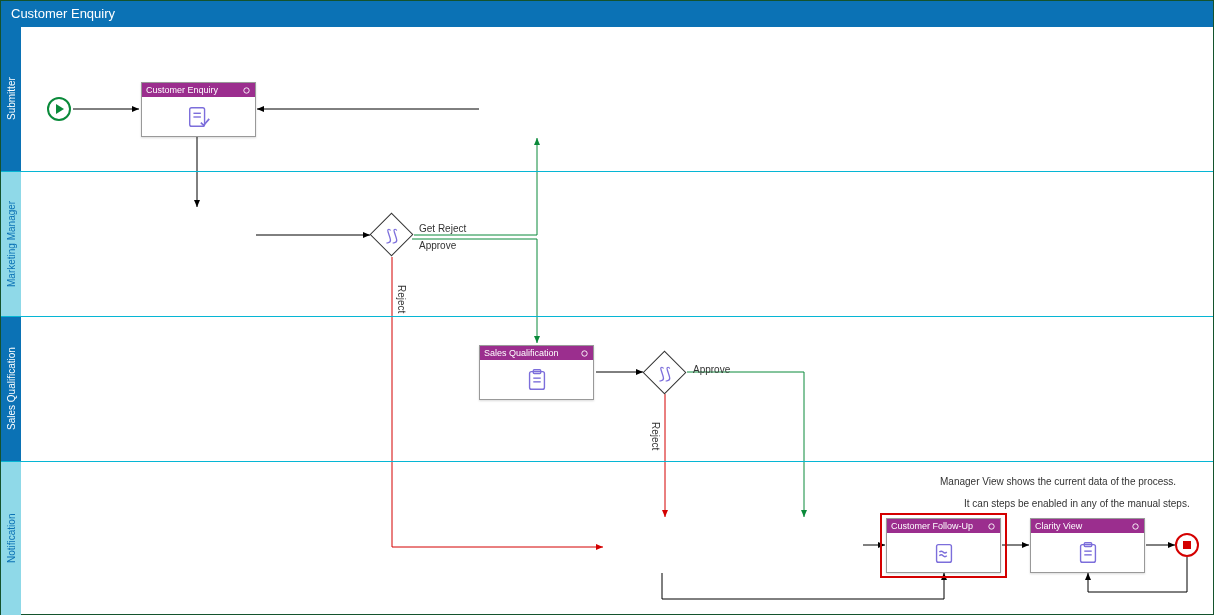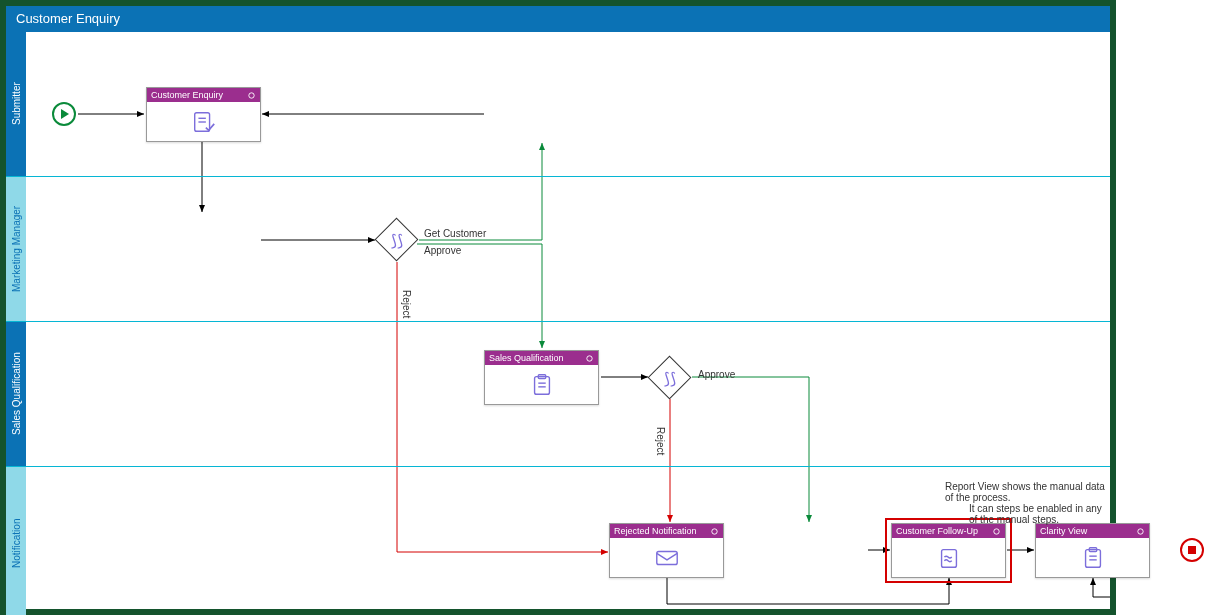--- a/index.html
+++ b/index.html
@@ -1,17 +1,17 @@
 <!DOCTYPE html>
 <html><head>
 <meta charset="utf-8">
 <style>
 *{box-sizing:border-box;margin:0;padding:0}
 body{font-family:Arial,sans-serif;font-size:11px;background:#fff}
-.container{width:1116px;height:615px;position:relative;border:6px solid #14532d}
+.container{width:1214px;height:615px;position:relative;border:1px solid #14532d}
 .header{background:#0B72B5;color:#fff;padding:5px 10px;font-size:13px;height:26px}
 .canvas{position:absolute;top:26px;left:0;right:0;bottom:0}
 .lane{position:absolute;left:0;right:0;border-bottom:1px solid #06b6d4}
 .lane-label{position:absolute;left:0;top:0;bottom:0;width:20px;color:#fff;display:flex;align-items:center;justify-content:center;writing-mode:vertical-rl;transform:rotate(180deg);font-size:10px;padding:3px}
 .node{position:absolute;width:115px;height:55px;background:#fff;border:1px solid #999;box-shadow:0 1px 2px rgba(0,0,0,0.15)}
 .node-hdr{background:#9b2e8e;color:#fff;font-size:9px;padding:2px 4px;height:14px;display:flex;justify-content:space-between;align-items:center;white-space:nowrap;overflow:hidden}
 .node-body{height:40px;display:flex;align-items:center;justify-content:center}
 .gear{display:inline-block;width:9px;height:9px;flex-shrink:0}
 .start-circle{position:absolute;width:24px;height:24px;border:2px solid #0a8a3a;border-radius:50%;display:flex;align-items:center;justify-content:center}
 .start-play{width:0;height:0;border-left:8px solid #0a8a3a;border-top:5px solid transparent;border-bottom:5px solid transparent;margin-left:2px}
@@ -132,34 +132,20 @@
             <line x1="12" y1="16" x2="20" y2="16" stroke="#7c6edb" stroke-width="1.5"></line>
           </svg>
         </div>
     </div>
 
     <div class="gateway" style="top:324px;left:642px">
       <div class="diamond"></div>
       <div class="diamond-inner">⟆⟆</div>
     </div>
 
-    <div class="node" style="top:491px;left:603px">
-      <div class="node-hdr">
-          <span>Rejected Notification</span>
-          <span class="gear"><svg viewBox="0 0 10 10">
-              <circle cx="5" cy="5" r="3" fill="none" stroke="#fff" stroke-width="1"></circle>
-            </svg></span>
-        </div>
-      <div class="node-body">
-          <svg class="icon" viewBox="0 0 32 28">
-            <rect x="5" y="7" width="22" height="14" rx="2" fill="none" stroke="#7c6edb" stroke-width="1.5"></rect>
-            <path d="M5,9 L16,16 L27,9" fill="none" stroke="#7c6edb" stroke-width="1.5"></path>
-          </svg>
-        </div>
-    </div>
 
 
     <div class="node" style="top:491px;left:885px">
       <div class="node-hdr">
           <span>Customer Follow-Up</span>
           <span class="gear"><svg viewBox="0 0 10 10">
               <circle cx="5" cy="5" r="3" fill="none" stroke="#fff" stroke-width="1"></circle>
             </svg></span>
         </div>
       <div class="node-body">
@@ -187,23 +173,23 @@
           </svg>
         </div>
     </div>
 
     <div class="end-circle" style="top:506px;left:1174px">
       <div class="end-dot"></div>
     </div>
 
     <div class="highlight-box" style="top:486px;left:879px;width:127px;height:65px"></div>
 
-    <div class="edge-label" style="top:196px;left:418px">Get Customer</div>
+    <div class="edge-label" style="top:196px;left:418px">Get Reject</div>
     <div class="edge-label" style="top:213px;left:418px">Approve</div>
     <div class="edge-label" style="top:258px;left:395px;writing-mode:vertical-rl">Reject</div>
     <div class="edge-label" style="top:337px;left:692px">Approve</div>
     <div class="edge-label" style="top:395px;left:649px;writing-mode:vertical-rl">Reject</div>
 
-    <div class="hint" style="top:449px;left:939px">Report View shows the manual data of the process.</div>
+    <div class="hint" style="top:449px;left:939px">Manager View shows the current data of the process.</div>
     <div class="hint" style="top:471px;left:963px">It can steps be enabled in any of the manual steps.</div>
 
   </div>
 </div>
 
 </body></html>

